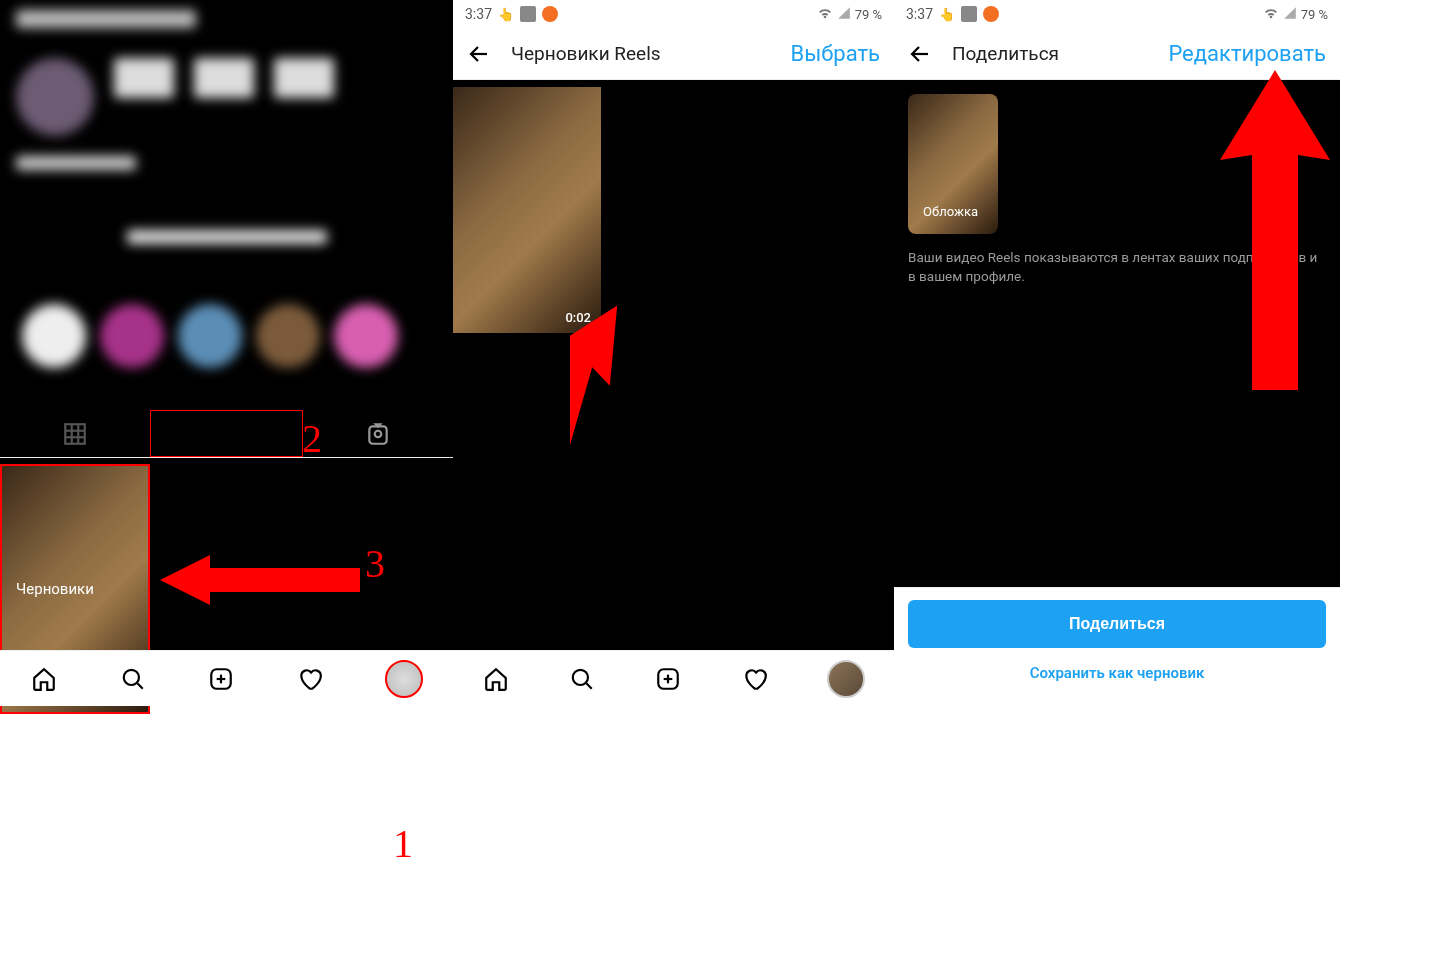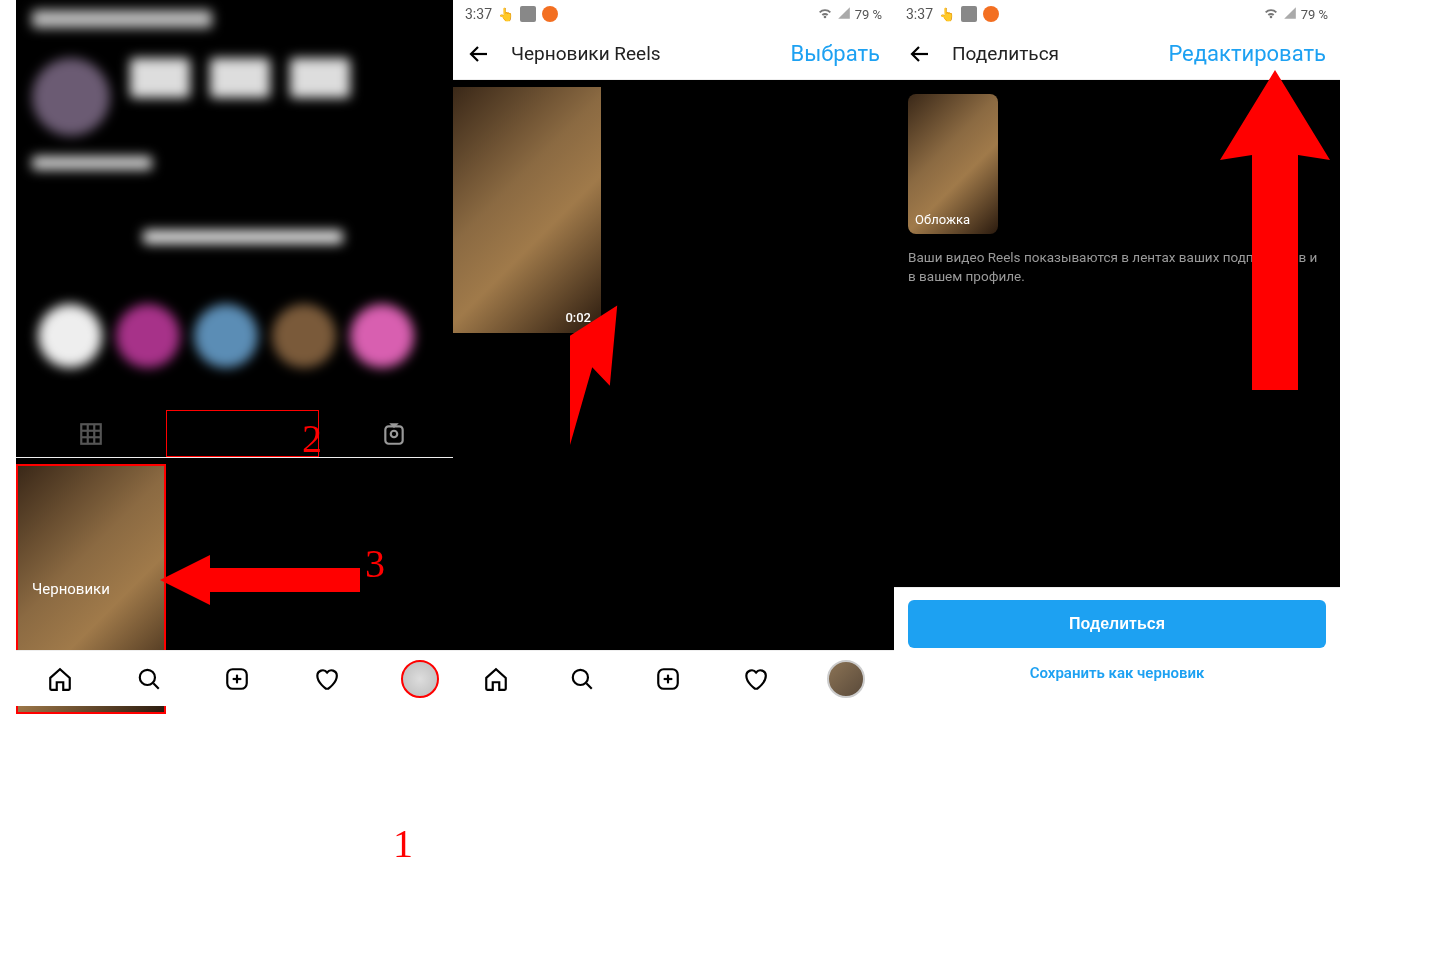--- a/index.html
+++ b/index.html
@@ -10,21 +10,21 @@
     height: 966px;
     overflow: hidden;
     position: relative;
   }
   .panel {
     position: absolute;
     top: 0;
     height: 706px;
     background: #000000;
   }
-  .panel1 { left: 16px; width: 453px; }
+  .panel1 { left: 0; width: 453px; }
   .panel2 { left: 453px; width: 441px; }
   .panel3 { left: 894px; width: 446px; }
 
   
   .status-bar {
     height: 28px;
     display: flex;
     align-items: center;
     justify-content: space-between;
     padding: 0 12px;
@@ -153,21 +153,21 @@
   }
 
   
   .p3-body { padding: 14px; }
   .p3-row { display:flex; gap: 14px; }
   .p3-cover {
     width: 90px; height: 140px;
     background: linear-gradient(135deg, #3a2818 0%, #8b6a42 40%, #a07a4a 60%, #2a1a0e 100%);
     border-radius: 8px;
     display:flex; align-items:flex-end;
-    padding: 7px;
+    padding: 15px;
     color: #fff;
     font-size: 13px;
     cursor: pointer;
   }
   .p3-caption {
     flex:1;
     font-size: 15px;
     color: #b8b8b8;
     padding-top: 2px;
   }

